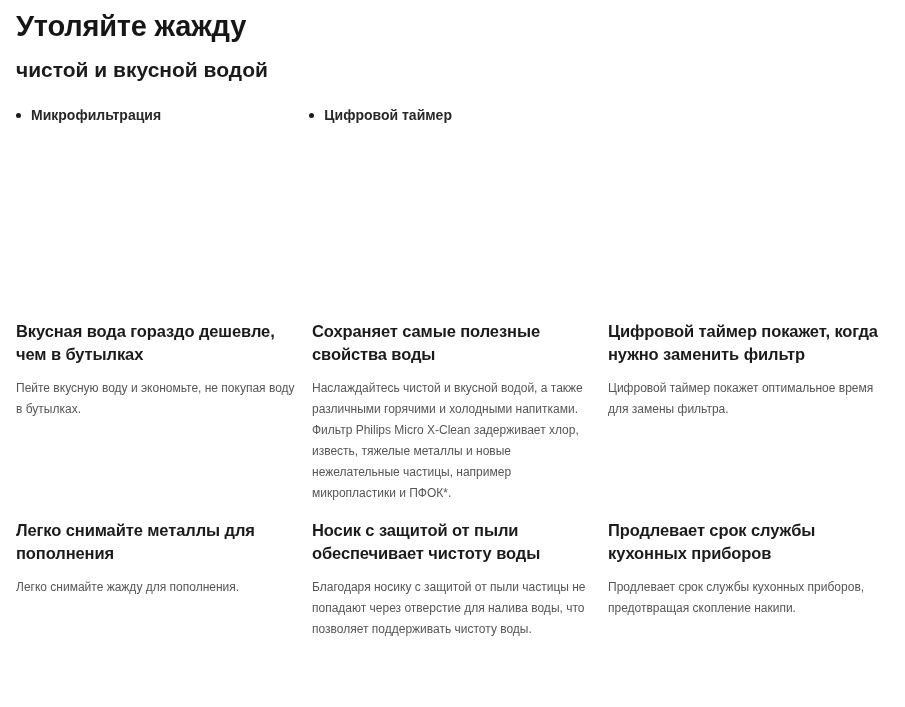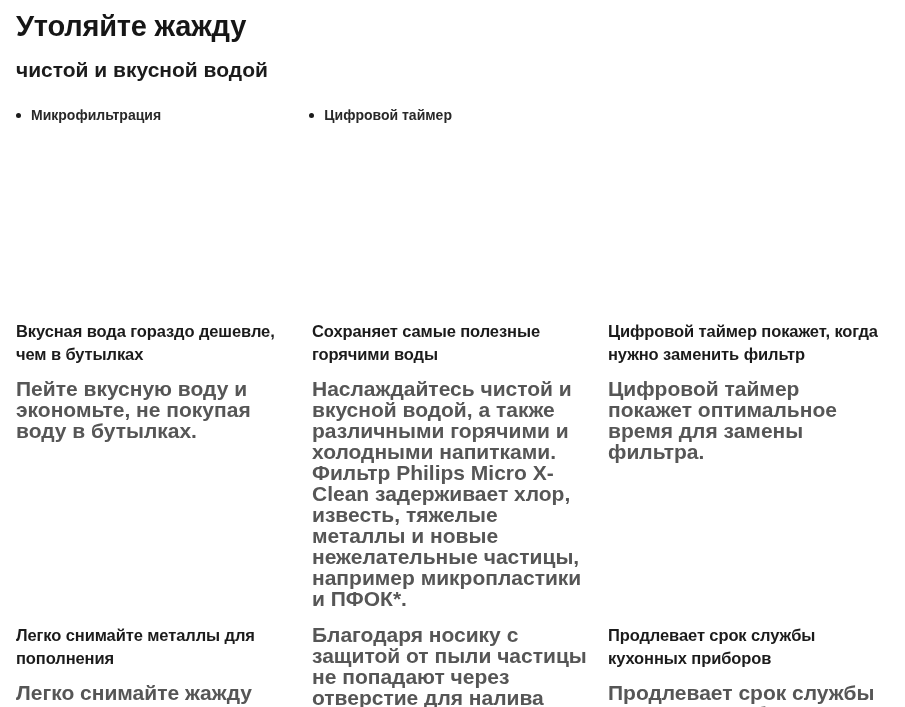--- a/index.html
+++ b/index.html
@@ -68,23 +68,23 @@
   .feature-title {
     margin: 0 0 12px 0;
     font-size: 16.5px;
     line-height: 23px;
     font-weight: 700;
     letter-spacing: -0.1px;
     color: #1b1b1b;
   }
   .feature-description {
     margin: 0;
-    font-size: 21px;
+    font-size: 12px;
     line-height: 21px;
-    font-weight: 700;
+    font-weight: 400;
     color: #565656;
   }
 </style>
 </head>
 <body>
 
 <div class="page">
 
   <h1 class="page-title">Утоляйте жажду</h1>
 
@@ -104,35 +104,36 @@
   <div class="media-spacer"></div>
 
   <div class="features">
 
     <div class="feature">
       <h3 class="feature-title">Вкусная вода гораздо дешевле, чем в бутылках</h3>
       <p class="feature-description">Пейте вкусную воду и экономьте, не покупая воду в бутылках.</p>
     </div>
 
     <div class="feature">
-      <h3 class="feature-title">Сохраняет самые полезные горячими воды</h3>
+      <h3 class="feature-title">Сохраняет самые полезные свойства воды</h3>
       <p class="feature-description">Наслаждайтесь чистой и вкусной водой, а также различными горячими и холодными напитками. Фильтр Philips Micro X-Clean задерживает хлор, известь, тяжелые металлы и новые нежелательные частицы, например микропластики и ПФОК*.</p>
     </div>
 
     <div class="feature">
       <h3 class="feature-title">Цифровой таймер покажет, когда нужно заменить фильтр</h3>
       <p class="feature-description">Цифровой таймер покажет оптимальное время для замены фильтра.</p>
     </div>
 
     <div class="feature">
       <h3 class="feature-title">Легко снимайте металлы для пополнения</h3>
       <p class="feature-description">Легко снимайте жажду для пополнения.</p>
     </div>
 
     <div class="feature">
+      <h3 class="feature-title">Носик с защитой от пыли обеспечивает чистоту воды</h3>
       <p class="feature-description">Благодаря носику с защитой от пыли частицы не попадают через отверстие для налива воды, что позволяет поддерживать чистоту воды.</p>
     </div>
 
     <div class="feature">
       <h3 class="feature-title">Продлевает срок службы кухонных приборов</h3>
       <p class="feature-description">Продлевает срок службы кухонных приборов, предотвращая скопление накипи.</p>
     </div>
 
   </div>
 </div>

